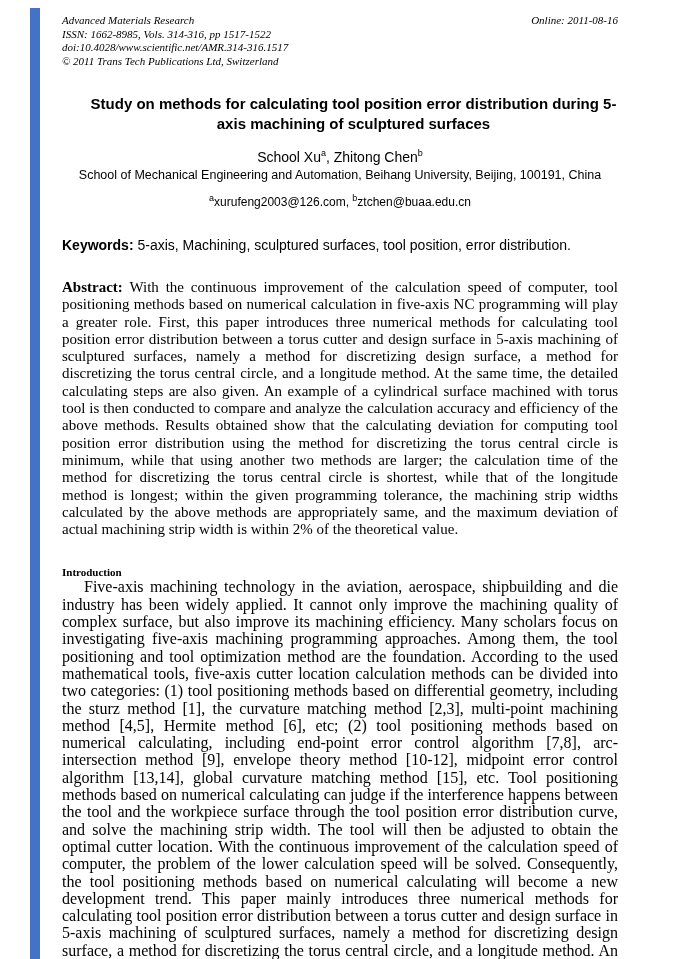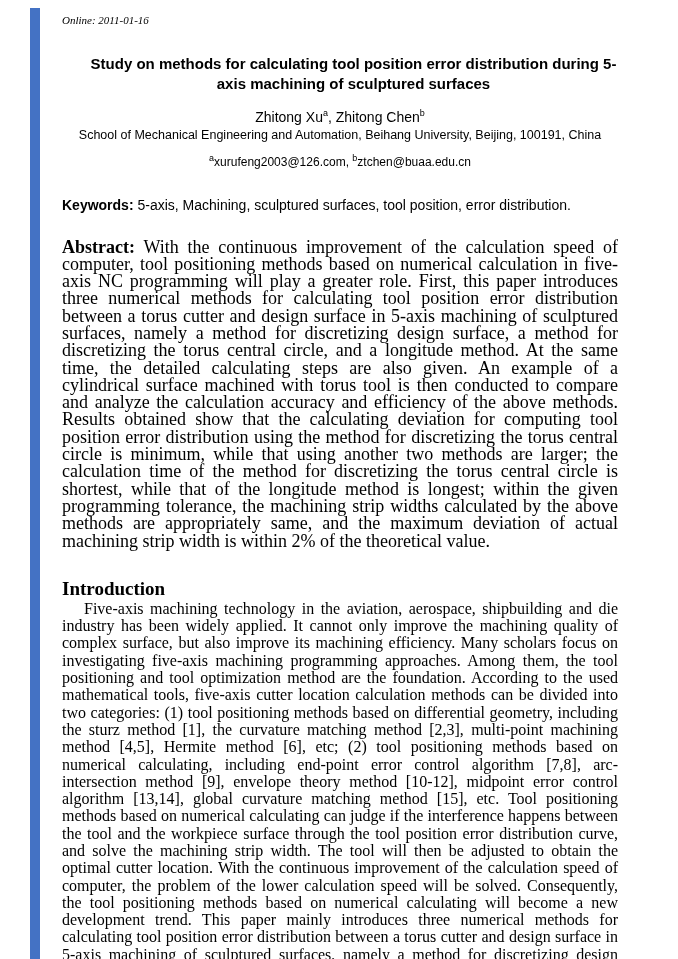--- a/index.html
+++ b/index.html
@@ -67,53 +67,59 @@
     text-align: center;
     margin-top: 13px;
   }
   .keywords-line {
     font-family: "Liberation Sans", sans-serif;
     font-size: 14px;
     margin-top: 28px;
   }
   .keywords-line .label { font-weight: bold; }
   .abstract-para {
-    font-size: 18px;
+    font-size: 15px;
     line-height: 17.3px;
     text-align: justify;
     margin-top: 26px;
   }
   .abstract-para .label { font-weight: bold; }
   .section-heading {
     font-weight: bold;
-    font-size: 19px;
+    font-size: 11px;
     margin-top: 28px;
   }
   .body-para {
     font-size: 16px;
     line-height: 17.3px;
     text-align: justify;
     text-indent: 22px;
     margin-top: 0;
   }
 </style>
 </head>
 <body>
 
 <div class="accent-bar" style="background: rgb(68, 114, 196);"></div>
 
 <div class="content">
 
   <div class="header">
-    <div class="header-right">Online: 2011-01-16</div>
+    <div class="header-left">
+      <div>Advanced Materials Research</div>
+      <div>ISSN: 1662-8985, Vols. 314-316, pp 1517-1522</div>
+      <div>doi:10.4028/www.scientific.net/AMR.314-316.1517</div>
+      <div>© 2011 Trans Tech Publications Ltd, Switzerland</div>
+    </div>
+    <div class="header-right">Online: 2011-08-16</div>
   </div>
 
   <div class="paper-title">Study on methods for calculating tool position error distribution during 5-axis machining of sculptured surfaces</div>
 
-  <div class="authors-line"><span>Zhitong Xu</span><sup>a</sup><span>, </span><span>Zhitong Chen</span><sup>b</sup></div>
+  <div class="authors-line"><span>School Xu</span><sup>a</sup><span>, </span><span>Zhitong Chen</span><sup>b</sup></div>
 
   <div class="affiliation-line">School of Mechanical Engineering and Automation, Beihang University, Beijing, 100191, China</div>
 
   <div class="emails-line"><sup>a</sup><span>xurufeng2003@126.com</span><span>, </span><sup>b</sup><span>ztchen@buaa.edu.cn</span></div>
 
   <div class="keywords-line"><span class="label">Keywords:</span><span> 5-axis, Machining, sculptured surfaces, tool position, error distribution.</span></div>
 
   <div class="abstract-para"><span class="label">Abstract:</span><span> With the continuous improvement of the calculation speed of computer, tool positioning methods based on numerical calculation in five-axis NC programming will play a greater role. First, this paper introduces three numerical methods for calculating tool position error distribution between a torus cutter and design surface in 5-axis machining of sculptured surfaces, namely a method for discretizing design surface, a method for discretizing the torus central circle, and a longitude method. At the same time, the detailed calculating steps are also given. An example of a cylindrical surface machined with torus tool is then conducted to compare and analyze the calculation accuracy and efficiency of the above methods. Results obtained show that the calculating deviation for computing tool position error distribution using the method for discretizing the torus central circle is minimum, while that using another two methods are larger; the calculation time of the method for discretizing the torus central circle is shortest, while that of the longitude method is longest; within the given programming tolerance, the machining strip widths calculated by the above methods are appropriately same, and the maximum deviation of actual machining strip width is within 2% of the theoretical value.</span></div>
 
   <div class="section-heading">Introduction</div>

